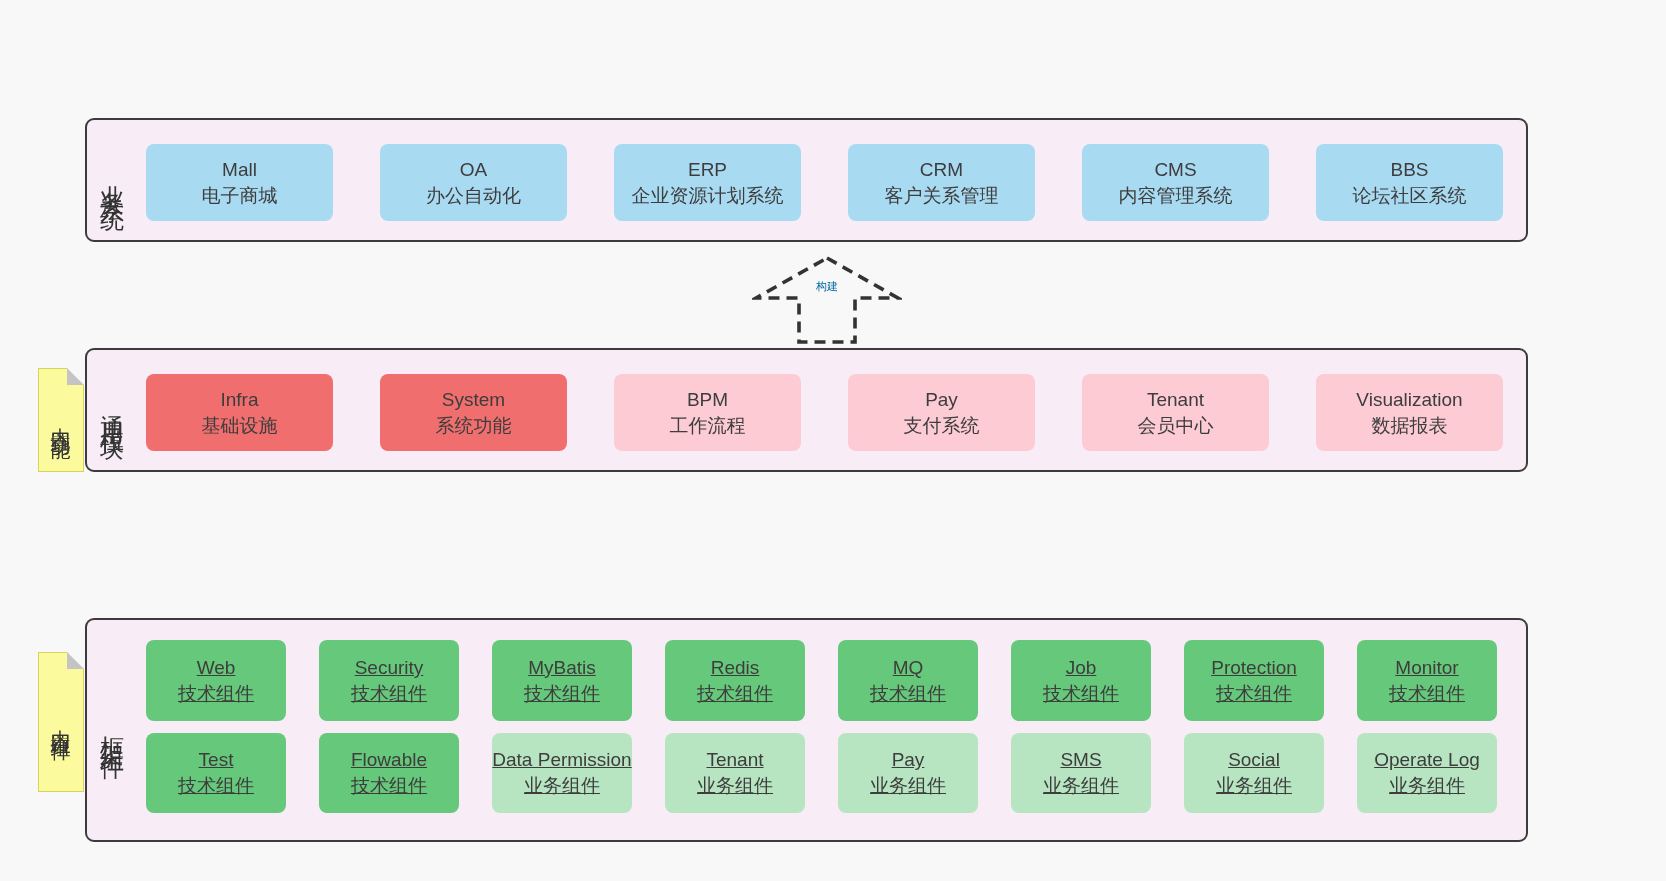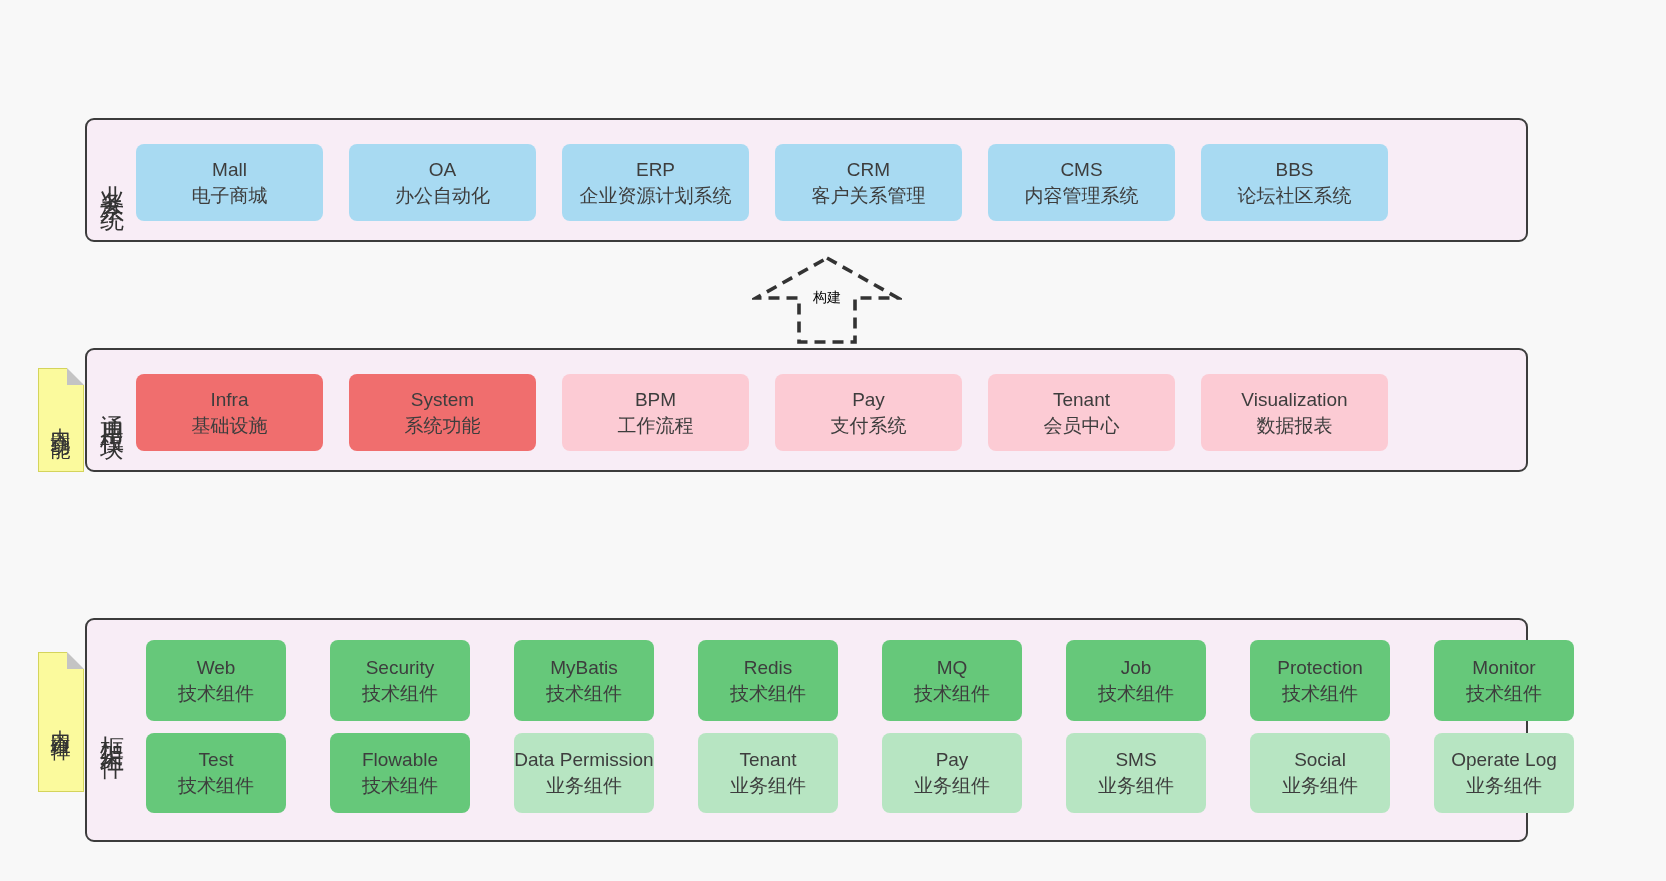--- a/index.html
+++ b/index.html
@@ -29,26 +29,26 @@
   .band1{top:118px; height:124px;}
   .band2{top:348px; height:124px;}
   .band3{top:618px; height:224px;}
   .band-label{
     position:absolute; left:13px; top:50%; transform:translateY(-50%);
     writing-mode:vertical-rl; text-orientation:upright;
     font-size:24px; letter-spacing:7px; color:#333; line-height:1;
     white-space:nowrap;
   }
   .box-row{
-    position:absolute; left:49px; top:24px;
-    display:flex; gap:26px;
+    position:absolute; left:59px; top:24px;
+    display:flex; gap:47px;
   }
   .box-row-8{
     position:absolute; left:59px;
-    display:flex; gap:44px;
+    display:flex; gap:33px;text-decoration:underline;
   }
   .row-top{top:20px;}
   .row-bottom{top:113px;}
   .box{
     width:187px; height:77px;
     border-radius:8px;
     display:flex; flex-direction:column; align-items:center; justify-content:center;
     text-align:center; line-height:1.35;
   }
   .box-sm{width:140px; height:81px;}
@@ -75,23 +75,23 @@
   }
   .note-text{
     writing-mode:vertical-rl; text-orientation:upright;
     font-size:20px; letter-spacing:4px; color:#333; line-height:1;
   }
   .arrow{position:absolute; width:150px; height:92px;}
   .arrow1{left:752px; top:254px;}
   .arrow2{left:765px; top:486px;}
   .arrow svg{display:block; width:150px; height:92px;}
   .arrow-label{
-    position:absolute; left:50%; top:34px; transform:translateX(-50%);
+    position:absolute; left:50%; top:24px; transform:translateX(-50%);
     background:var(--page-bg); padding:1px 3px;
-    font-size:14px; color:#000000; white-space:nowrap;
+    font-size:11px; color:#0369a1; white-space:nowrap;
   }
 </style>
 </head>
 <body>
 
 <div class="canvas">
 
   <section class="band band1">
     <div class="band-label">业务系统</div>
     <div class="box-row">

